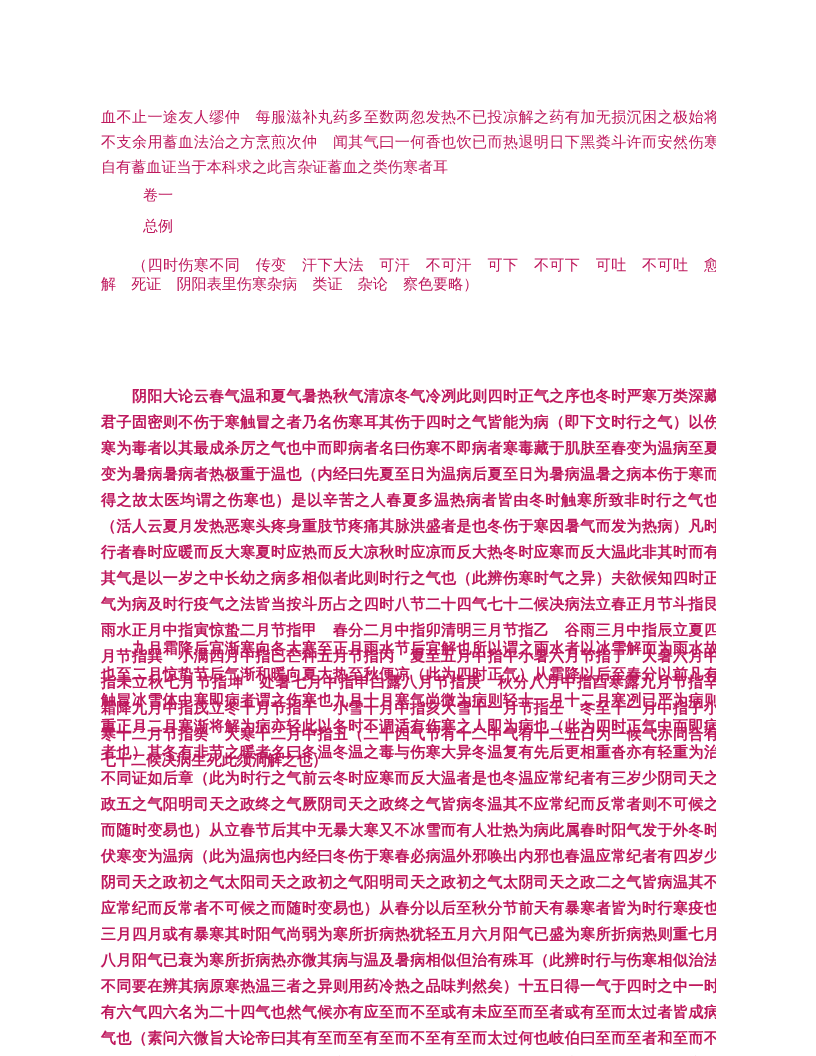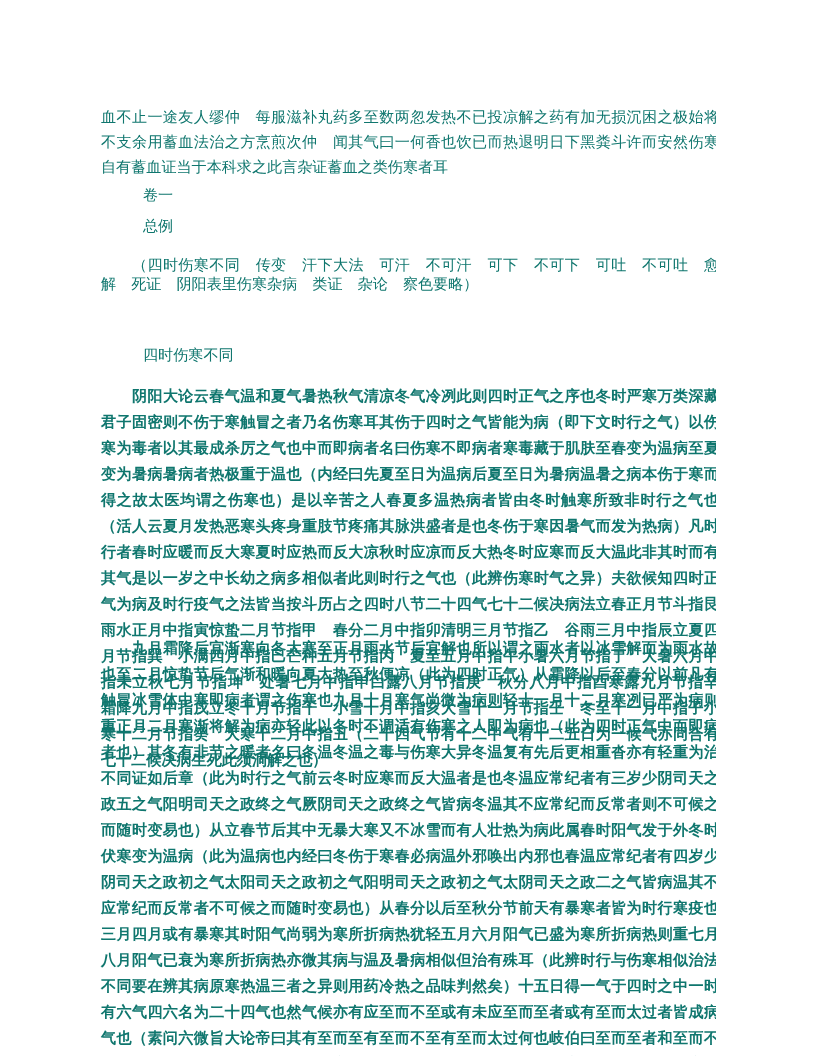--- a/index.html
+++ b/index.html
@@ -7,21 +7,21 @@
     padding: 0;
     background: #ffffff;
   }
   .page {
     position: relative;
     width: 716px;
     height: 1056px;
     background: #ffffff;
     overflow: hidden;
     font-family: "Liberation Serif", "DejaVu Serif", serif;
-    color: #0f766e;
+    color: #be185d;
   }
   .blk {
     position: absolute;
     left: 101px;
     width: 618px;
     font-size: 15.1px;
     text-align: justify;
     text-align-last: left;
     word-break: break-all;
     white-space: pre-wrap;
@@ -59,19 +59,18 @@
 
   <p class="blk cont-para">血不止一途友人缪仲　每服滋补丸药多至数两忽发热不已投凉解之药有加无损沉困之极始将不支余用蓄血法治之方烹煎次仲　闻其气曰一何香也饮已而热退明日下黑粪斗许而安然伤寒自有蓄血证当于本科求之此言杂证蓄血之类伤寒者耳</p>
 
   <p class="blk heading vol-heading">卷一</p>
 
   <p class="blk toc-block">（四时伤寒不同　传变　汗下大法　可汗　不可汗　可下　不可下　可吐　不可吐　愈解　死证　阴阳表里伤寒杂病　类证　杂论　察色要略）</p>
 
   <p class="blk heading sec-heading">总例</p>
 
 
-  <p class="blk heading topic-heading">四时伤寒不同</p>
 
   <p class="blk body-para para-yinyang">阴阳大论云春气温和夏气暑热秋气清凉冬气冷冽此则四时正气之序也冬时严寒万类深藏君子固密则不伤于寒触冒之者乃名伤寒耳其伤于四时之气皆能为病（即下文时行之气）以伤寒为毒者以其最成杀厉之气也中而即病者名曰伤寒不即病者寒毒藏于肌肤至春变为温病至夏变为暑病暑病者热极重于温也（内经曰先夏至日为温病后夏至日为暑病温暑之病本伤于寒而得之故太医均谓之伤寒也）是以辛苦之人春夏多温热病者皆由冬时触寒所致非时行之气也（活人云夏月发热恶寒头疼身重肢节疼痛其脉洪盛者是也冬伤于寒因暑气而发为热病）凡时行者春时应暖而反大寒夏时应热而反大凉秋时应凉而反大热冬时应寒而反大温此非其时而有其气是以一岁之中长幼之病多相似者此则时行之气也（此辨伤寒时气之异）夫欲候知四时正气为病及时行疫气之法皆当按斗历占之四时八节二十四气七十二候决病法立春正月节斗指艮　雨水正月中指寅惊蛰二月节指甲　春分二月中指卯清明三月节指乙　谷雨三月中指辰立夏四月节指巽　小满四月中指巳芒种五月节指丙　夏至五月中指午小暑六月节指丁　大暑六月中指未立秋七月节指坤　处暑七月中指申白露八月节指庚　秋分八月中指酉寒露九月节指辛　霜降九月中指戌立冬十月节指干　小雪十月中指亥大雪十一月节指壬　冬至十一月中指子小寒十二月节指癸　大寒十二月中指丑（二十四气节有十二中气有十二五日为一候气亦同合有七十二候决病生死此须洞解之也）</p>
 
   <p class="blk body-para para-jiuyue">九月霜降后宜渐寒向冬大寒至正月雨水节后宜解也所以谓之雨水者以冰雪解而为雨水故也至二月惊蛰节后气渐和暖向夏大热至秋便凉（此为四时正气）从霜降以后至春分以前凡有触冒冰雪体中寒即病者谓之伤寒也九月十月寒气尚微为病则轻十一月十二月寒冽已严为病则重正月二月寒渐将解为病亦轻此以冬时不调适有伤寒之人即为病也（此为四时正气中而即病者也）其冬有非节之暖者名曰冬温冬温之毒与伤寒大异冬温复有先后更相重沓亦有轻重为治不同证如后章（此为时行之气前云冬时应寒而反大温者是也冬温应常纪者有三岁少阴司天之政五之气阳明司天之政终之气厥阴司天之政终之气皆病冬温其不应常纪而反常者则不可候之而随时变易也）从立春节后其中无暴大寒又不冰雪而有人壮热为病此属春时阳气发于外冬时伏寒变为温病（此为温病也内经曰冬伤于寒春必病温外邪唤出内邪也春温应常纪者有四岁少阴司天之政初之气太阳司天之政初之气阳明司天之政初之气太阴司天之政二之气皆病温其不应常纪而反常者不可候之而随时变易也）从春分以后至秋分节前天有暴寒者皆为时行寒疫也三月四月或有暴寒其时阳气尚弱为寒所折病热犹轻五月六月阳气已盛为寒所折病热则重七月八月阳气已衰为寒所折病热亦微其病与温及暑病相似但治有殊耳（此辨时行与伤寒相似治法不同要在辨其病原寒热温三者之异则用药冷热之品味判然矣）十五日得一气于四时之中一时有六气四六名为二十四气也然气候亦有应至而不至或有未应至而至者或有至而太过者皆成病气也（素问六微旨大论帝曰其有至而至有至而不至有至而太过何也岐伯曰至而至者和至而不至来气不及也未至而至来气有余也帝曰至而不至未至而至何如岐伯曰应则顺否则逆逆则变生变生则病金匮要略曰有未至而至有至而</p>
 
 </div>
 
 </body></html>

